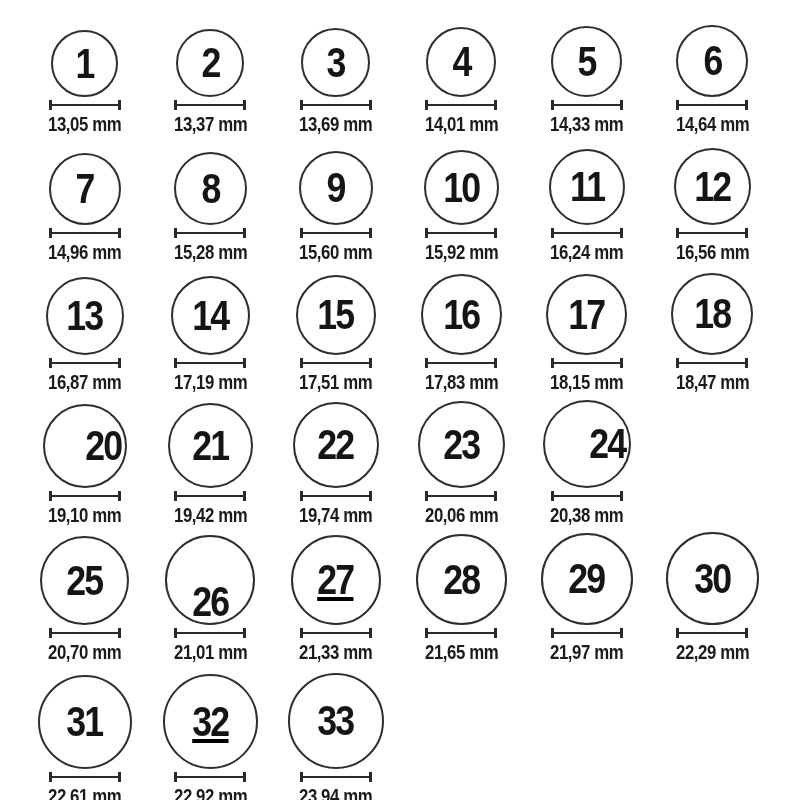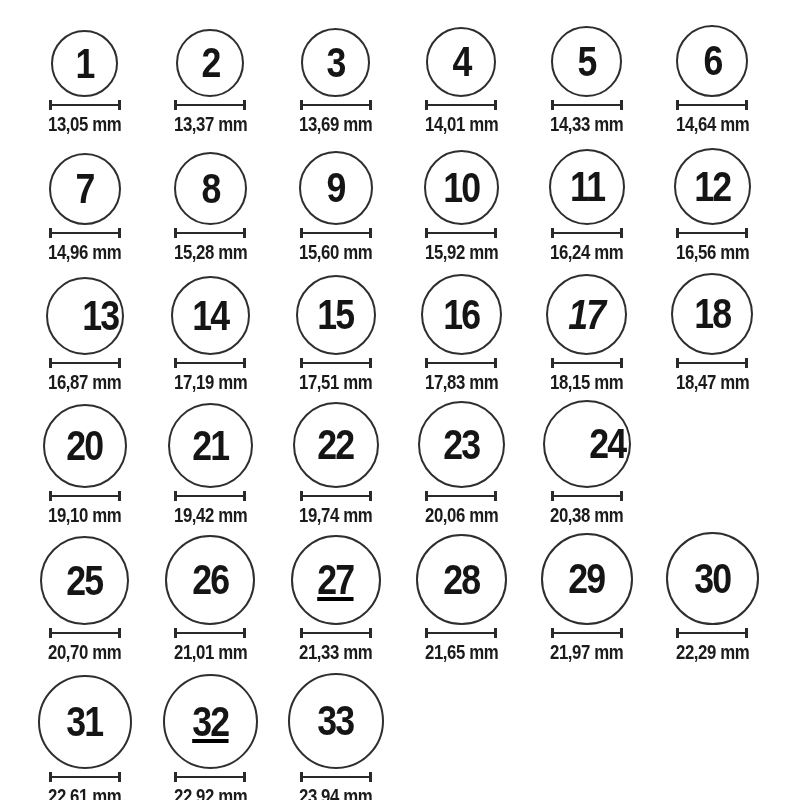--- a/index.html
+++ b/index.html
@@ -192,21 +192,21 @@
             <span class="num">12</span>
           </div>
           <div class="measure">
             <span class="bar"></span>
           </div>
           <div class="label">16,56 mm</div>
         </div>
       </div>
       <div class="row">
         <div class="cell">
-          <div class="circle" style="width: 78px; height: 78px; justify-content: flex-end;">
+          <div class="circle" style="width: 78px; height: 78px;">
             <span class="num">13</span>
           </div>
           <div class="measure">
             <span class="bar"></span>
           </div>
           <div class="label">16,87 mm</div>
         </div>
         <div class="cell">
           <div class="circle" style="width: 79px; height: 79px;">
             <span class="num">14</span>
@@ -228,41 +228,41 @@
         <div class="cell">
           <div class="circle" style="width: 81px; height: 81px;">
             <span class="num">16</span>
           </div>
           <div class="measure">
             <span class="bar"></span>
           </div>
           <div class="label">17,83 mm</div>
         </div>
         <div class="cell">
-          <div class="circle" style="width: 81px; height: 81px; font-style: italic;">
+          <div class="circle" style="width: 81px; height: 81px;">
             <span class="num">17</span>
           </div>
           <div class="measure">
             <span class="bar"></span>
           </div>
           <div class="label">18,15 mm</div>
         </div>
         <div class="cell">
           <div class="circle" style="width: 82px; height: 82px;">
             <span class="num">18</span>
           </div>
           <div class="measure">
             <span class="bar"></span>
           </div>
           <div class="label">18,47 mm</div>
         </div>
       </div>
       <div class="row">
         <div class="cell">
-          <div class="circle" style="width: 84px; height: 84px;">
+          <div class="circle" style="width: 84px; height: 84px; justify-content: flex-end;">
             <span class="num">20</span>
           </div>
           <div class="measure">
             <span class="bar"></span>
           </div>
           <div class="label">19,10 mm</div>
         </div>
         <div class="cell">
           <div class="circle" style="width: 85px; height: 85px;">
             <span class="num">21</span>
@@ -304,21 +304,21 @@
         <div class="cell">
           <div class="circle" style="width: 89px; height: 89px;">
             <span class="num">25</span>
           </div>
           <div class="measure">
             <span class="bar"></span>
           </div>
           <div class="label">20,70 mm</div>
         </div>
         <div class="cell">
-          <div class="circle" style="width: 90px; height: 90px;">
+          <div class="circle" style="width: 90px; height: 90px; align-items: flex-end;">
             <span class="num">26</span>
           </div>
           <div class="measure">
             <span class="bar"></span>
           </div>
           <div class="label">21,01 mm</div>
         </div>
         <div class="cell">
           <div class="circle" style="width: 90px; height: 90px; text-decoration: underline;">
             <span class="num">27</span>

